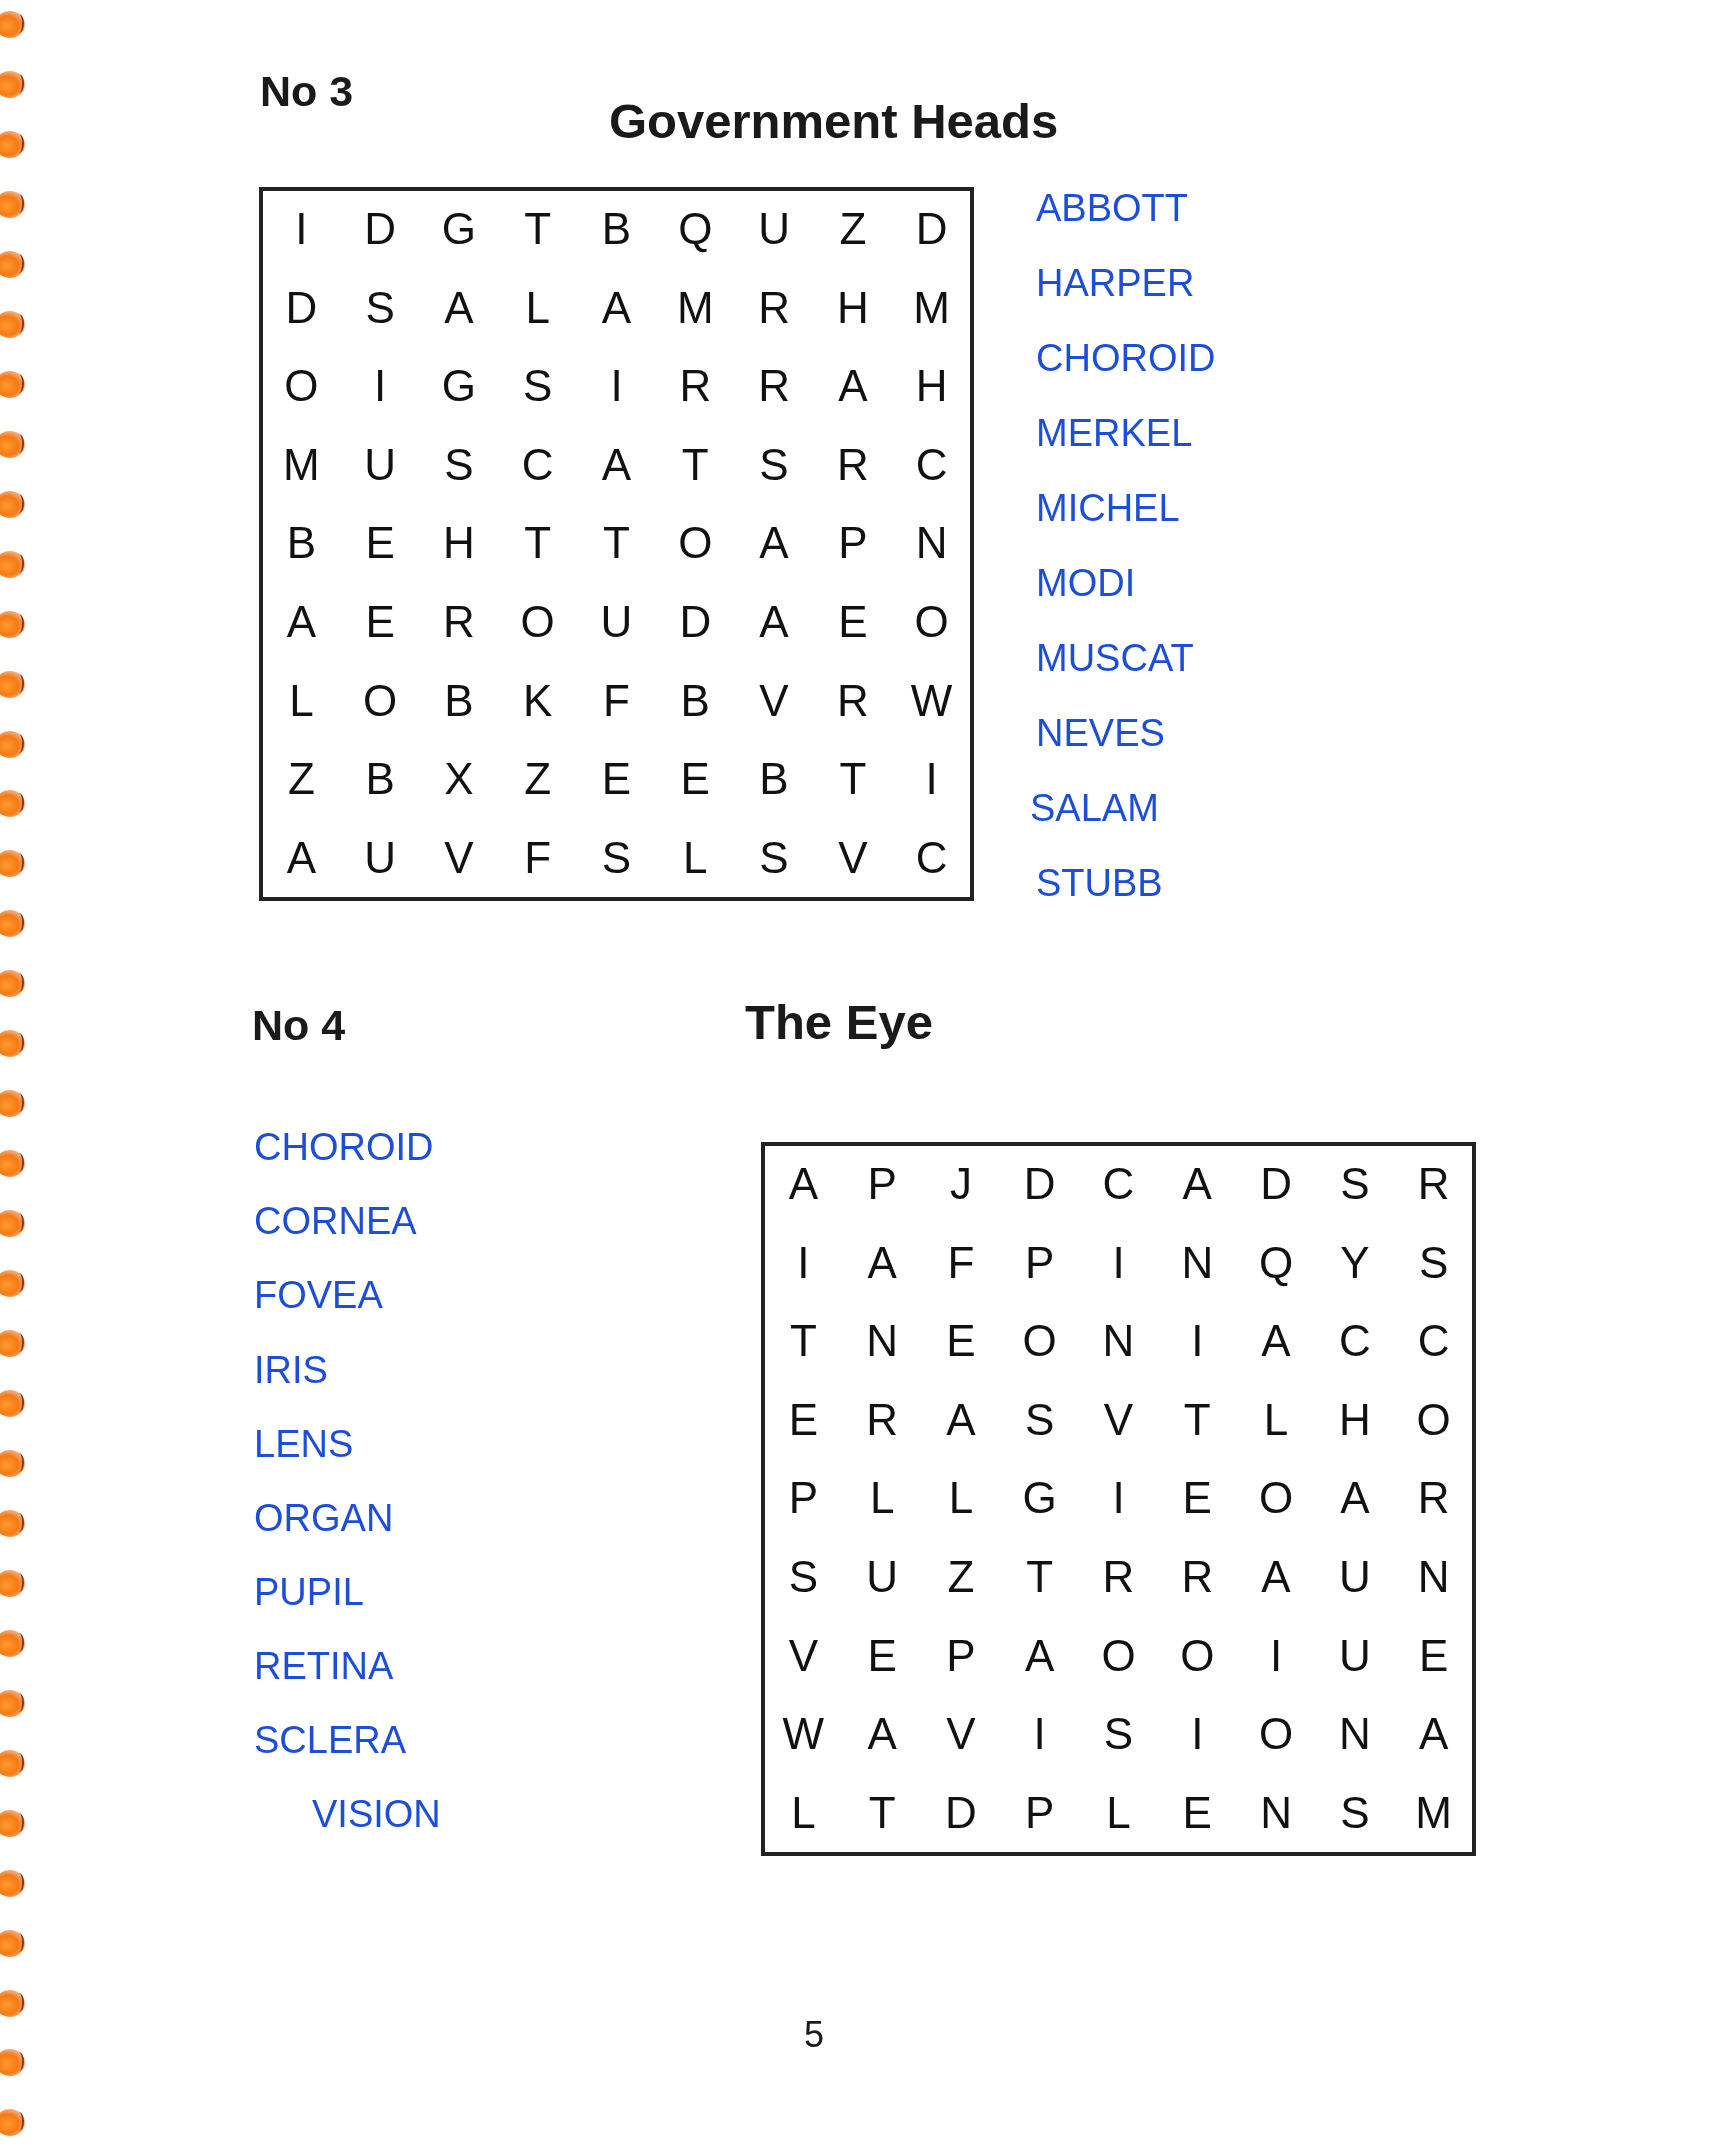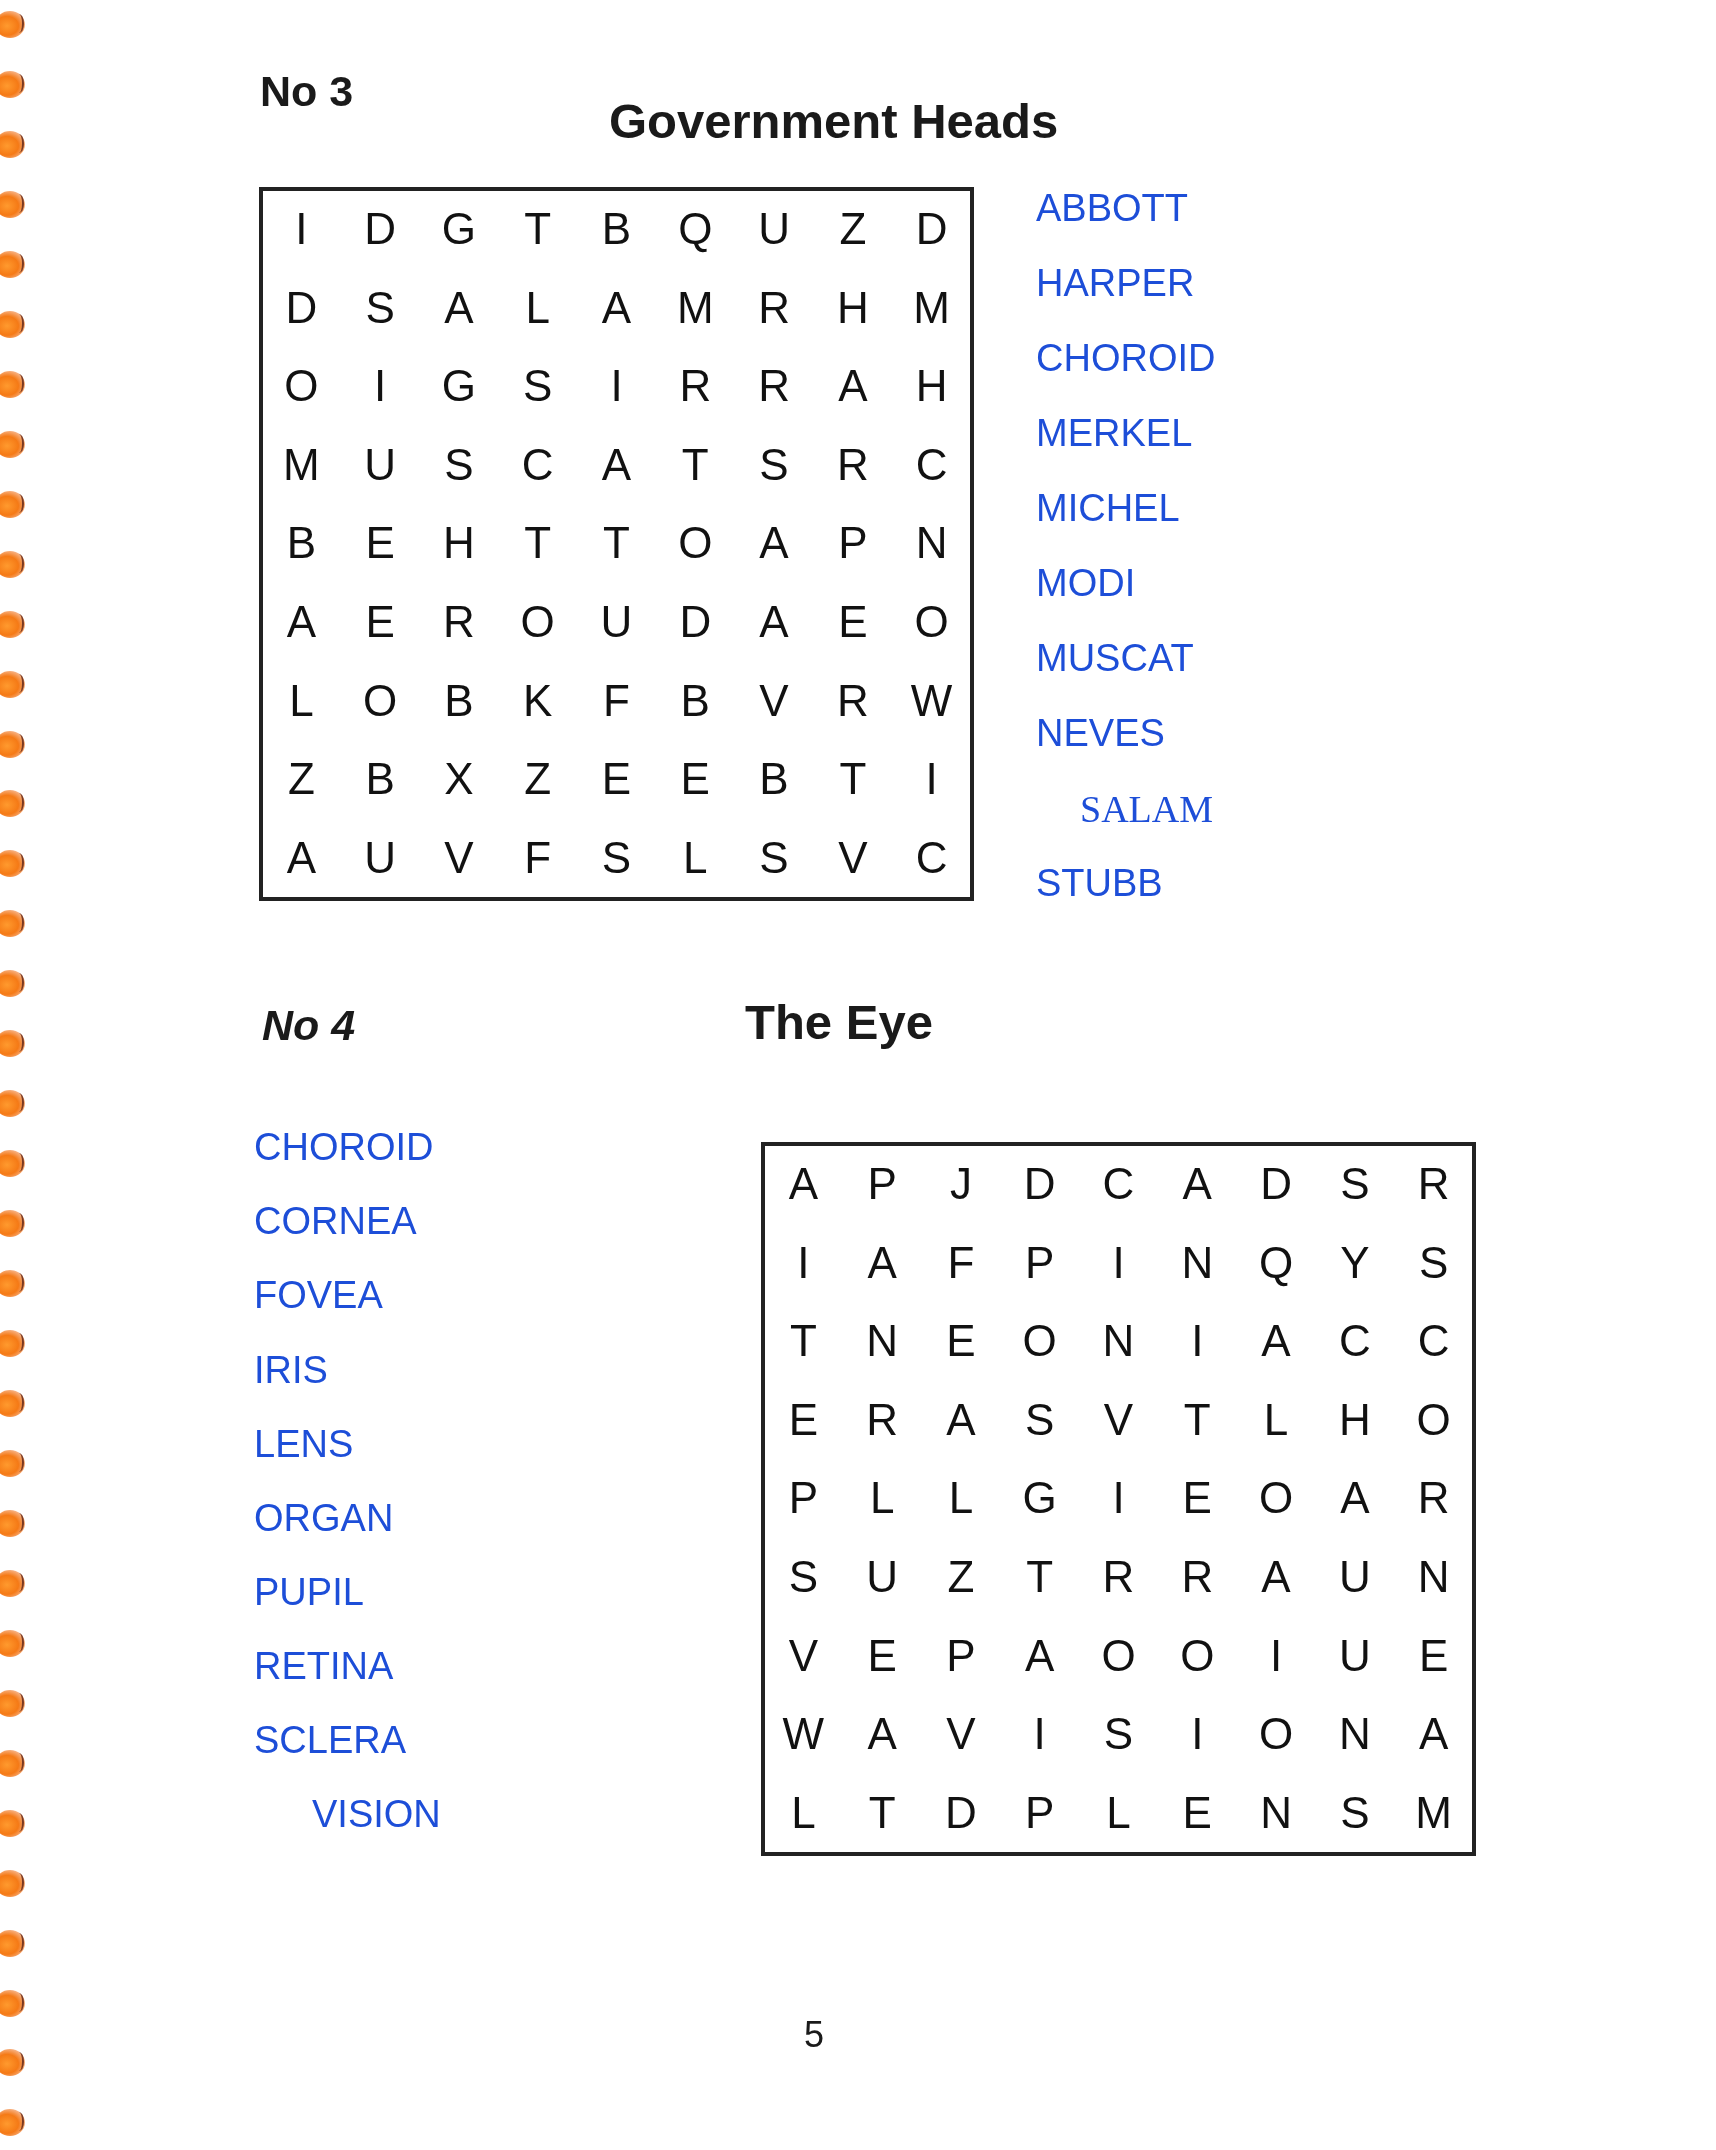--- a/index.html
+++ b/index.html
@@ -181,25 +181,25 @@
 
 <div class="wordlist" id="words-0">
     <div class="word" style="left: 1036px; top: 187px;">ABBOTT</div>
     <div class="word" style="left: 1036px; top: 262px;">HARPER</div>
     <div class="word" style="left: 1036px; top: 337px;">CHOROID</div>
     <div class="word" style="left: 1036px; top: 412px;">MERKEL</div>
     <div class="word" style="left: 1036px; top: 487px;">MICHEL</div>
     <div class="word" style="left: 1036px; top: 562px;">MODI</div>
     <div class="word" style="left: 1036px; top: 637px;">MUSCAT</div>
     <div class="word" style="left: 1036px; top: 712px;">NEVES</div>
-    <div class="word" style="left: 1080px; top: 787px; font-family: Liberation Serif, serif;">SALAM</div>
+    <div class="word" style="left: 1030px; top: 787px;">SALAM</div>
     <div class="word" style="left: 1036px; top: 862px;">STUBB</div>
   </div>
 
-<div class="puzzle-num" style="left:262px; top:1001px;font-style:italic;">No 4</div>
+<div class="puzzle-num" style="left:252px; top:1001px;">No 4</div>
 <div class="puzzle-title" style="left:745px; top:994px;">The Eye</div>
 
 <div class="wordlist" id="words-1">
     <div class="word" style="left: 254px; top: 1126px;">CHOROID</div>
     <div class="word" style="left: 254px; top: 1200px;">CORNEA</div>
     <div class="word" style="left: 254px; top: 1274px;">FOVEA</div>
     <div class="word" style="left: 254px; top: 1349px;">IRIS</div>
     <div class="word" style="left: 254px; top: 1423px;">LENS</div>
     <div class="word" style="left: 254px; top: 1497px;">ORGAN</div>
     <div class="word" style="left: 254px; top: 1571px;">PUPIL</div>

